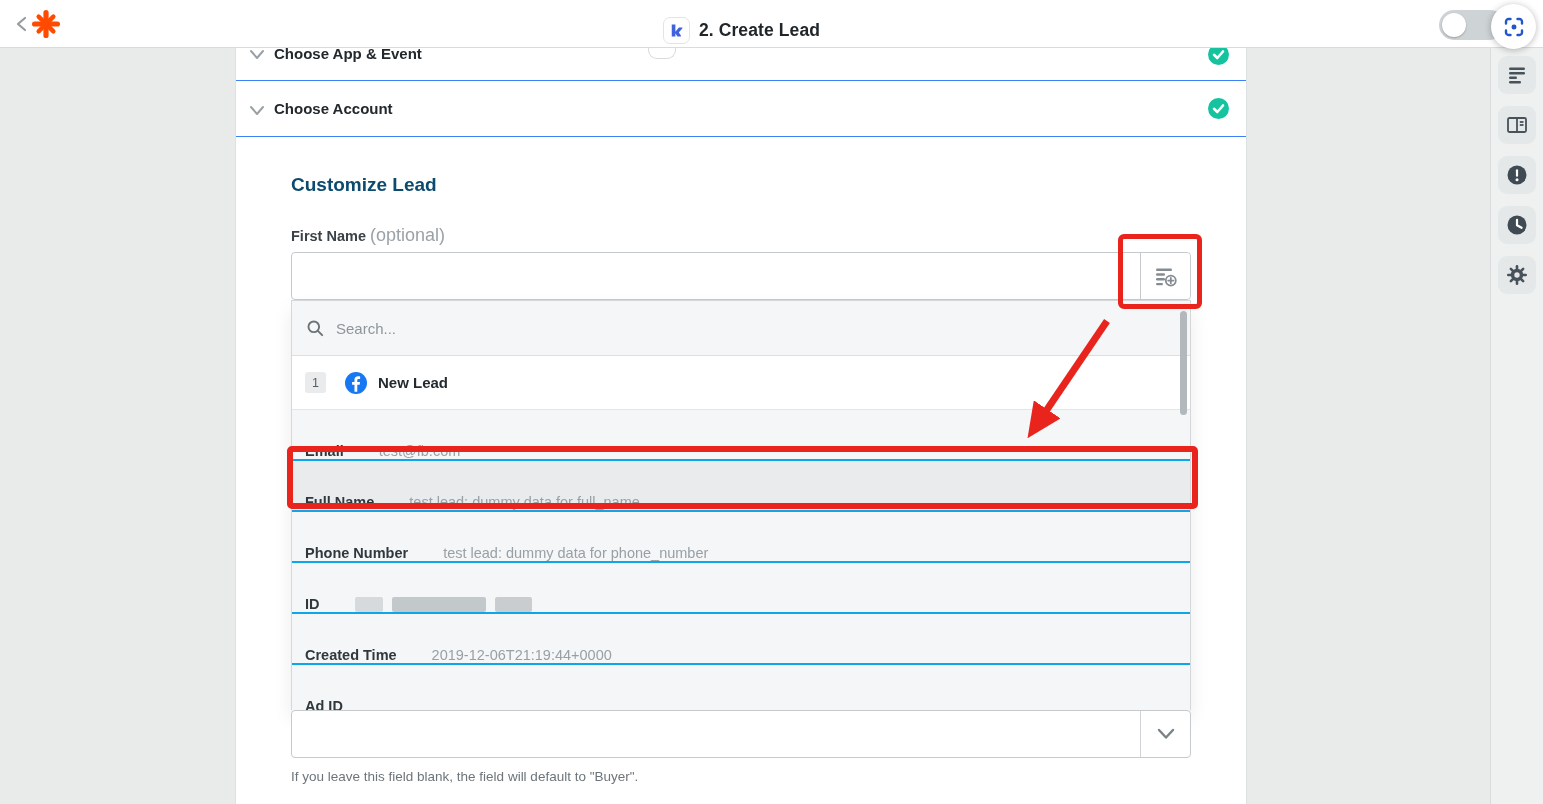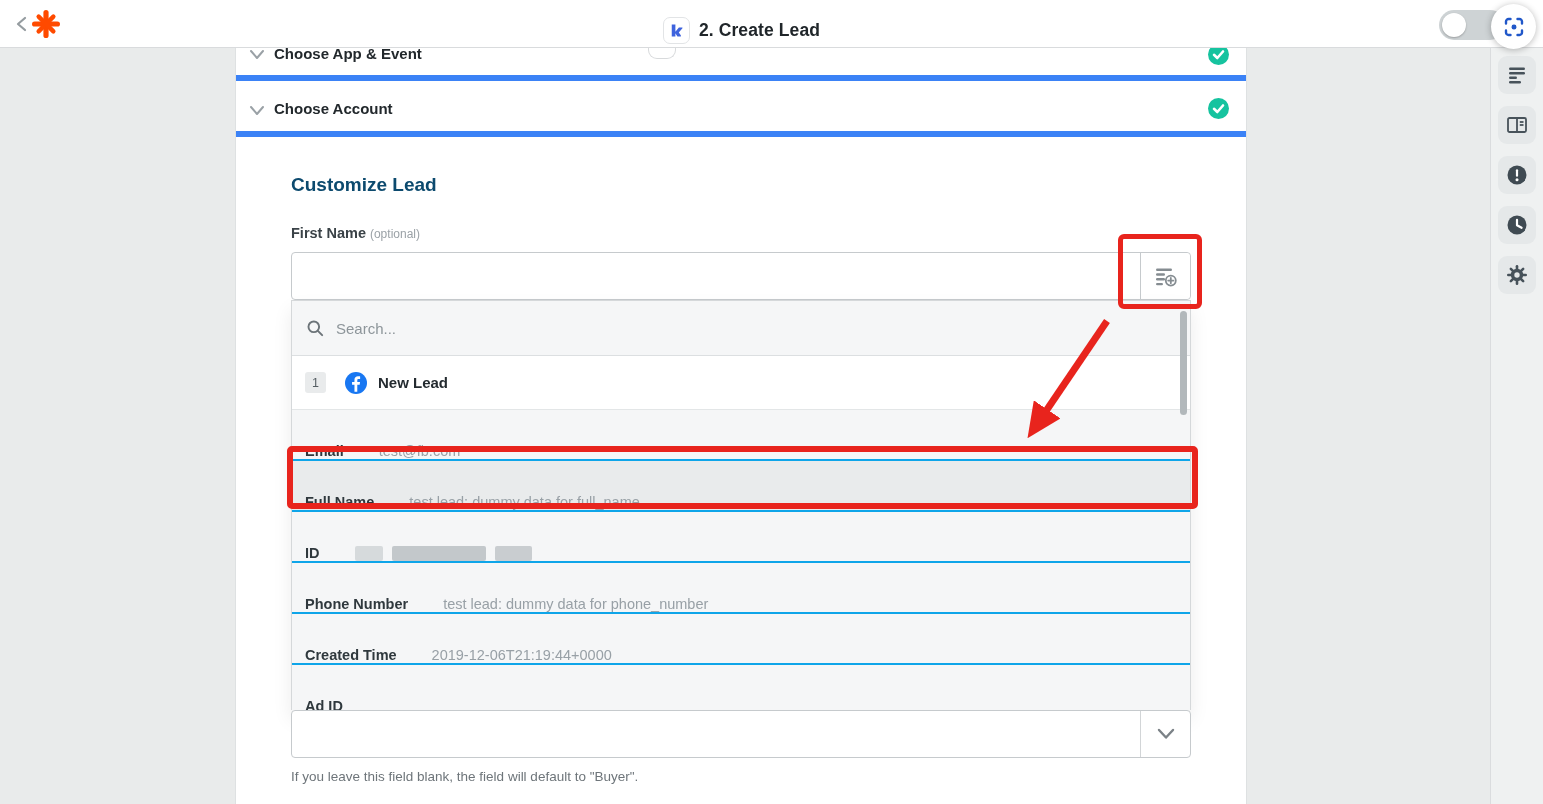--- a/index.html
+++ b/index.html
@@ -56,36 +56,36 @@
   
   .panel {
     position:absolute; left:235px; top:48px; width:1012px; bottom:0;
     background:#fff; border-left:1px solid #dee1e2; border-right:1px solid #dee1e2;
   }
   .notch {
     position:absolute; left:648px; top:48px; width:28px; height:11px;
     background:#fff; border:1px solid #d8dadc; border-top:none;
     border-radius:0 0 9px 9px; z-index:31;
   }
-  .section { position:relative; border-bottom:6px solid #3b82f6; cursor:pointer; }
+  .section { position:relative; border-bottom:1px solid #3b82f6; cursor:pointer; }
   .sec-1 { height:33px; }
   .sec-2 { height:56px; }
   .sec-chevron { position:absolute; left:13px; }
   .sec-1 .sec-chevron { top:1px; }
   .sec-2 .sec-chevron { top:24px; }
   .sec-label { position:absolute; left:38px; font-size:15px; font-weight:bold; color:#22282c; }
   .sec-1 .sec-label { top:-3px; }
   .sec-2 .sec-label { top:19px; }
   .status-badge { position:absolute; right:17px; width:21px; height:21px; }
   .sec-1 .status-badge { top:-4px; }
   .sec-2 .status-badge { top:17px; }
 
   .panel-heading { position:absolute; left:55px; top:126px; font-size:19px; font-weight:bold; color:#0c4a6e;text-align:center; }
   .field-label { position:absolute; left:55px; top:177px; font-size:14.5px; font-weight:bold; color:#3a4247; }
-  .field-optional { font-size:12px; font-weight:normal; color:#9ba2a7; margin-left:4px; }
+  .field-optional { font-size:18px; font-weight:normal; color:#9ba2a7; margin-left:4px; }
 
   .field-input {
     position:absolute; left:55px; top:204px; width:900px; height:48px;
     background:#fff; border:1px solid #c6cacd; border-radius:4px;
   }
   .insert-btn {
     position:absolute; right:0; top:0; bottom:0; width:50px;
     border-left:1px solid #c6cacd; display:flex; align-items:center; justify-content:center;
     cursor:pointer; background:#fff; border-radius:0 4px 4px 0;
   }
@@ -308,31 +308,31 @@
       <span class="opt-label">Email</span>
       <span class="opt-value">test@fb.com</span>
     </div>
 
     <div class="opt-row highlight">
       <span class="opt-label">Full Name</span>
       <span class="opt-value">test lead: dummy data for full_name</span>
     </div>
 
     <div class="opt-row">
+      <span class="opt-label">Phone Number</span>
+      <span class="opt-value">test lead: dummy data for phone_number</span>
+    </div>
+
+    <div class="opt-row">
       <span class="opt-label">ID</span>
       <span class="redacted">
         <span class="redact-block rb1"></span>
         <span class="redact-block rb2"></span>
         <span class="redact-block rb3"></span>
       </span>
-    </div>
-
-    <div class="opt-row">
-      <span class="opt-label">Phone Number</span>
-      <span class="opt-value">test lead: dummy data for phone_number</span>
     </div>
 
     <div class="opt-row">
       <span class="opt-label">Created Time</span>
       <span class="opt-value">2019-12-06T21:19:44+0000</span>
     </div>
 
     <div class="opt-row">
       <span class="opt-label">Ad ID</span>
       <span class="opt-value"></span>

